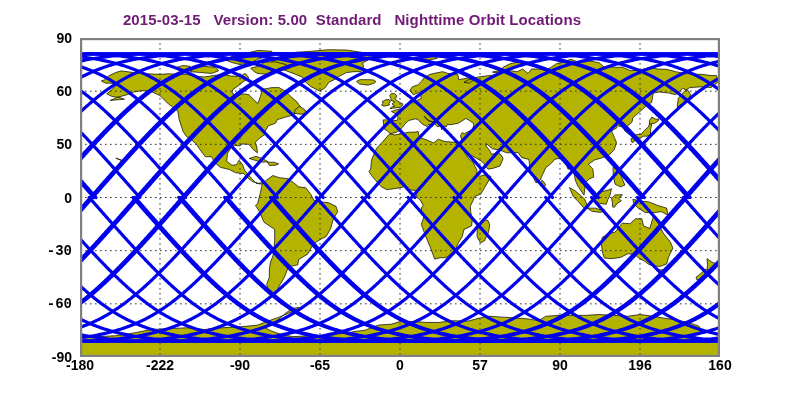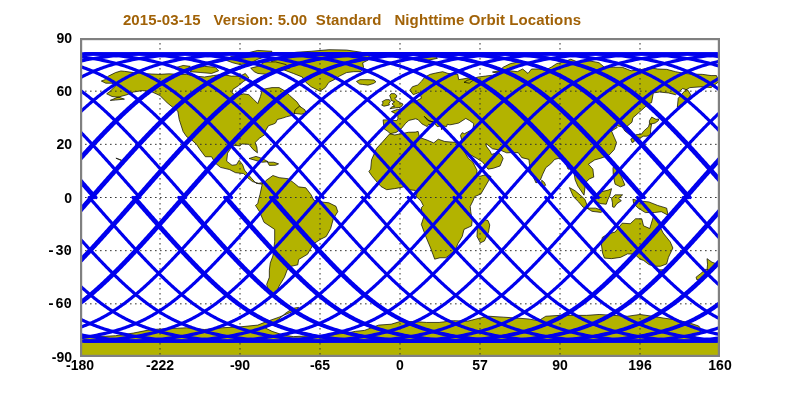--- a/index.html
+++ b/index.html
@@ -8,21 +8,21 @@
     background:#ffffff;
     font-family:"Liberation Sans",sans-serif;
     overflow:hidden;
     position:relative;
   }
   #figure{position:absolute;inset:0;}
   #title{
     position:absolute;
     top:11px;left:0;width:704px;
     text-align:center;
-    font-size:15px;font-weight:bold;color:#a16207;
+    font-size:15px;font-weight:bold;color:#701a75;
     letter-spacing:0.1px;
     white-space:pre;
   }
   #plotwrap{
     position:absolute;
     left:80px;top:38px;
     width:640px;height:319px;
   }
   #plotsvg{display:block;width:640px;height:319px;}
   .ytick{
@@ -43,21 +43,21 @@
 </head>
 <body>
 
 <div id="figure">
 
   <div id="title">2015-03-15   Version: 5.00  Standard   Nighttime Orbit Locations</div>
 
   <div id="ylabels">
       <div class="ytick" style="left: 32px; width: 40px; text-align: right; top: 31px; position: absolute;">90</div>
       <div class="ytick" style="left: 32px; width: 40px; top: 84.1667px; position: absolute;">60</div>
-      <div class="ytick" style="left: 32px; width: 40px; text-align: right; top: 137.333px; position: absolute;">20</div>
+      <div class="ytick" style="left: 32px; width: 40px; text-align: right; top: 137.333px; position: absolute;">50</div>
       <div class="ytick" style="left: 32px; width: 40px; text-align: right; top: 190.5px; position: absolute;">0</div>
       <div class="ytick" style="left: 32px; width: 40px; text-align: right; top: 243.667px; position: absolute; font-family: Liberation Mono, monospace;">-30</div>
       <div class="ytick" style="left: 32px; width: 40px; text-align: right; top: 296.833px; position: absolute; font-family: Liberation Mono, monospace;">-60</div>
       <div class="ytick" style="left: 32px; width: 40px; text-align: right; top: 350px; position: absolute;">-90</div>
     </div>
   <div id="xlabels">
       <div class="xtick" style="left: 50px;">-180</div>
       <div class="xtick" style="left: 130px;">-222</div>
       <div class="xtick" style="left: 210px;">-90</div>
       <div class="xtick" style="left: 290px;">-65</div>

